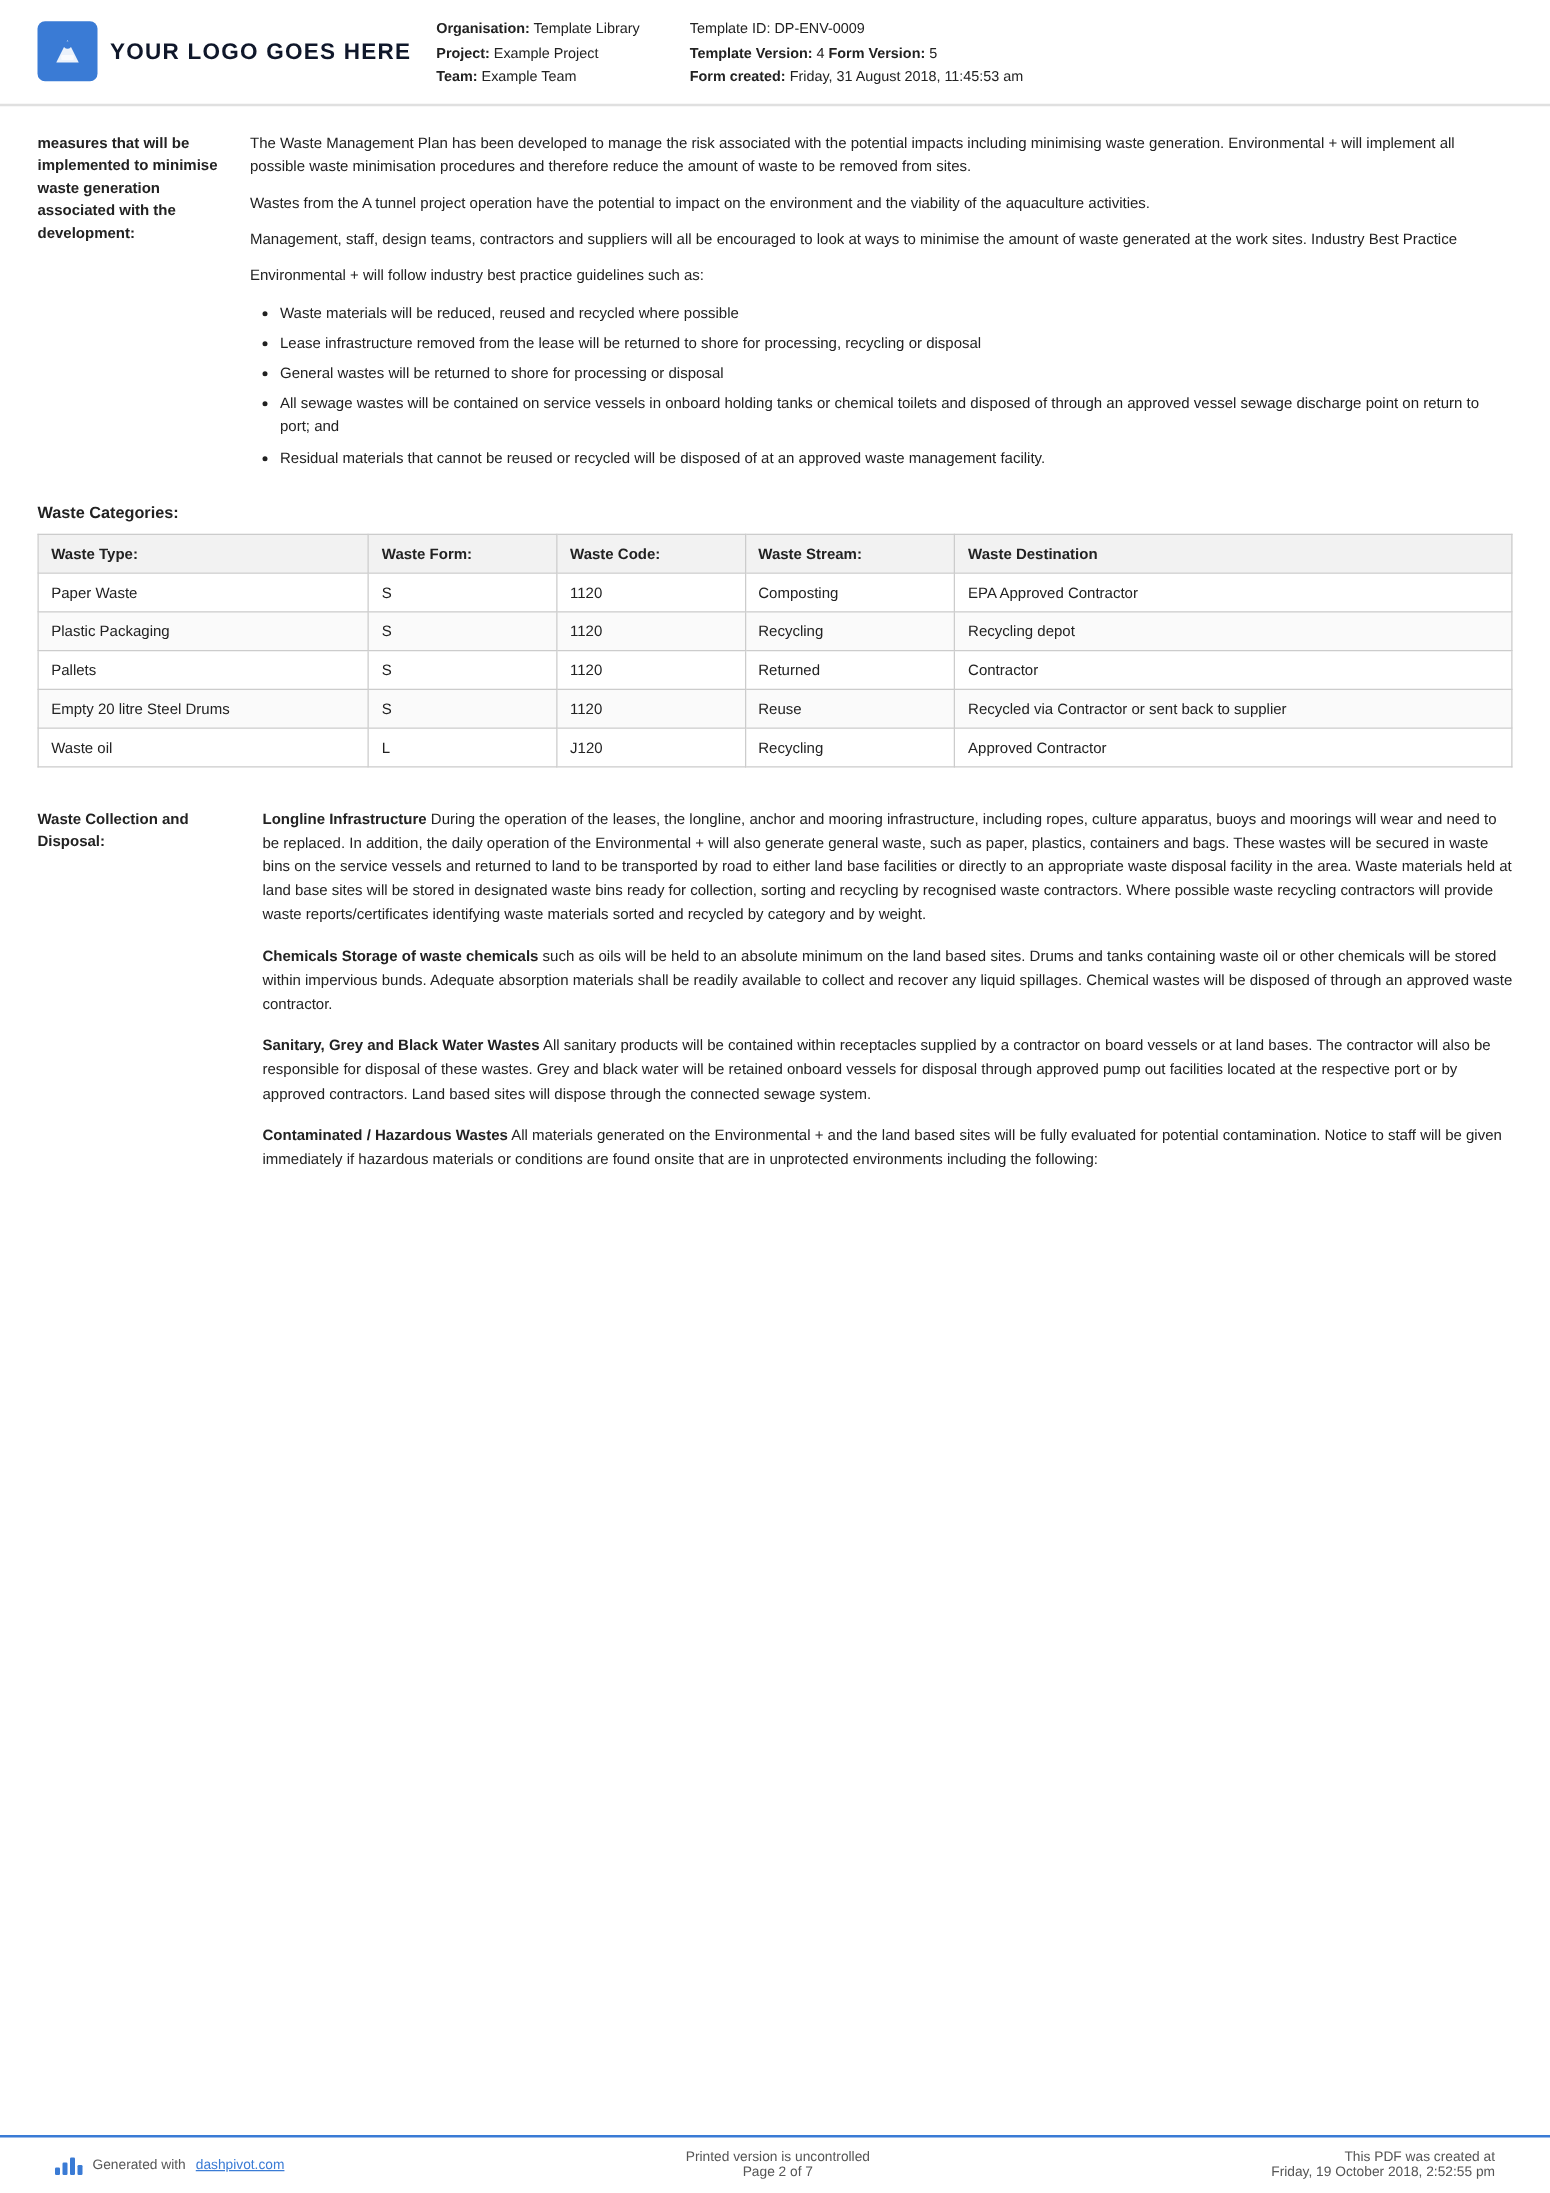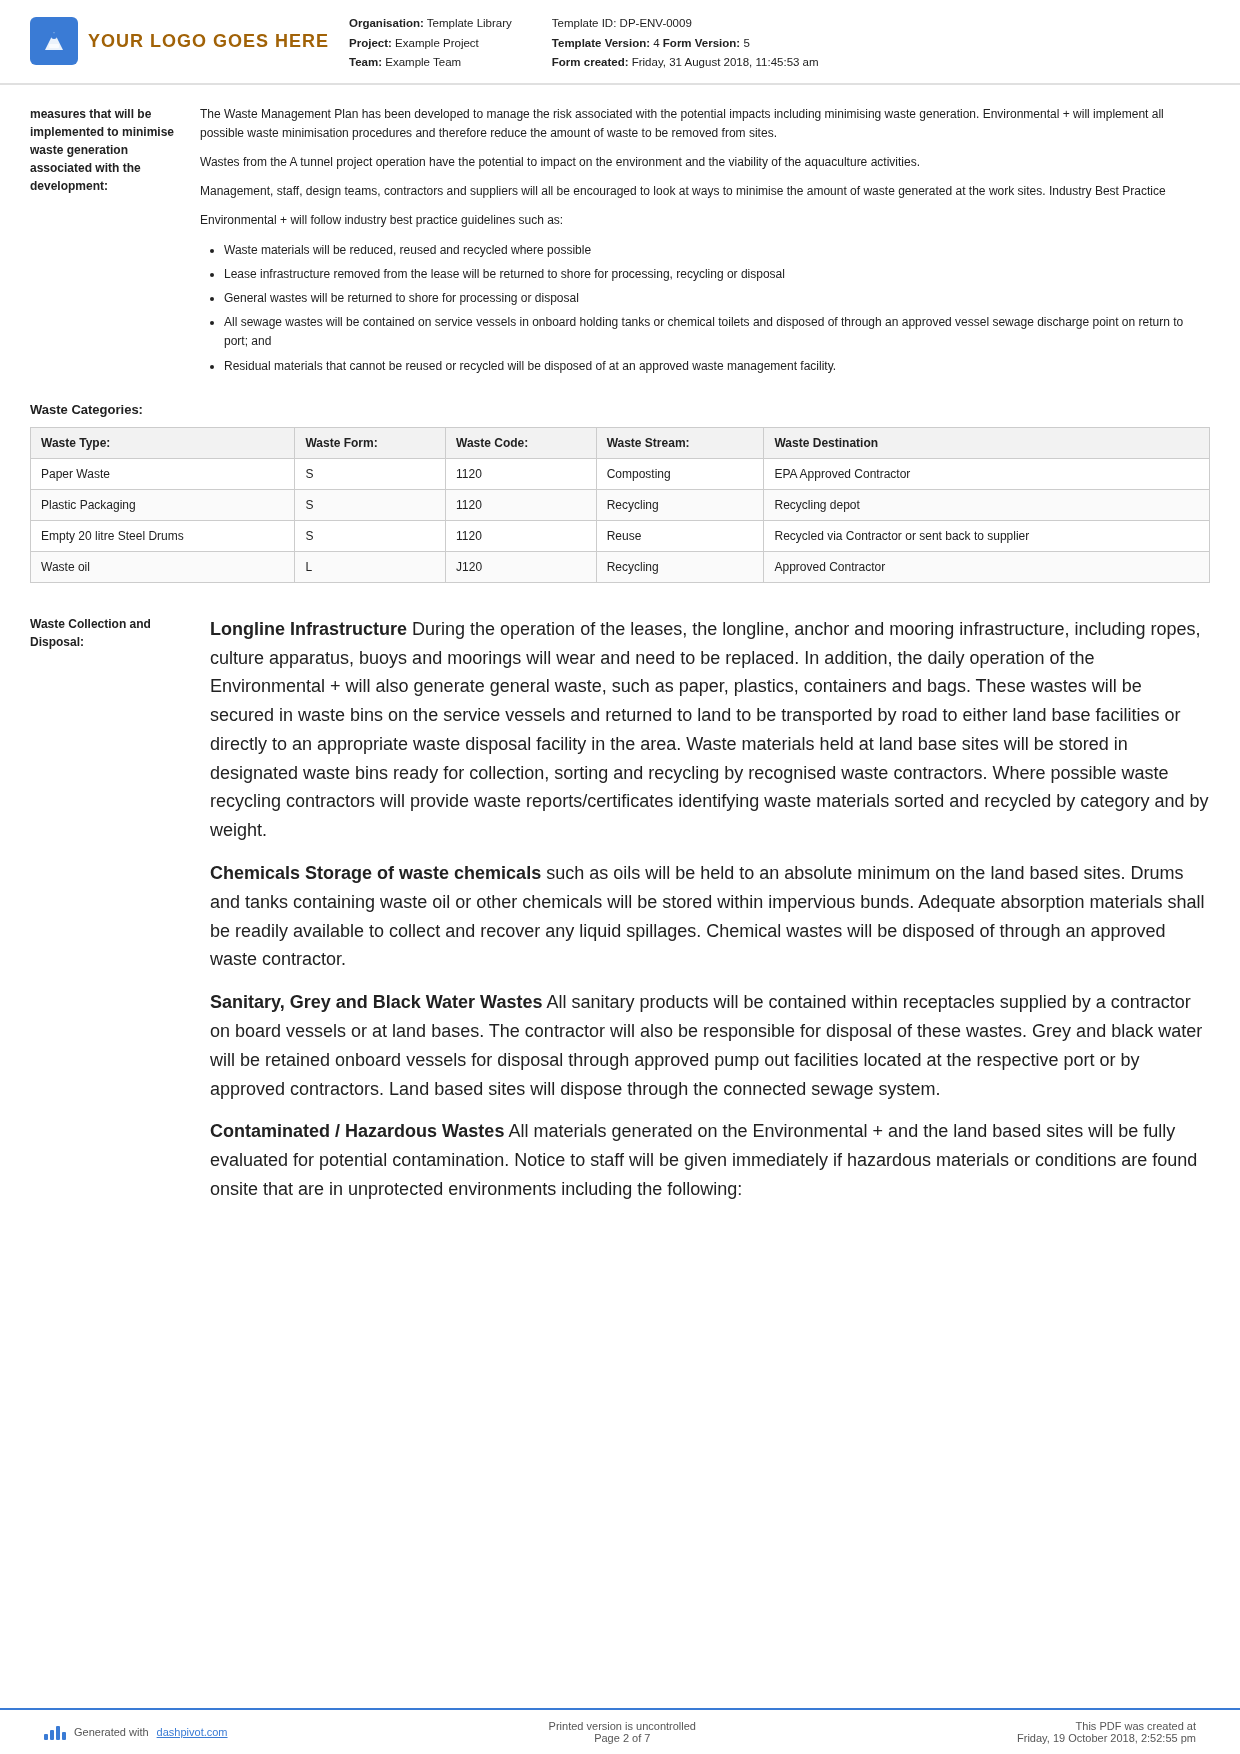--- a/index.html
+++ b/index.html
@@ -39,21 +39,21 @@
       background: #3a7bd5;
       border-radius: 6px;
       display: flex;
       align-items: center;
       justify-content: center;
     }
     .logo-icon svg { width: 30px; height: 30px; }
     .logo-text {
       font-size: 18px;
       font-weight: bold;
-      color: #a16207;
+      color: #0f172a;
       letter-spacing: 1px;
     }
     .header-meta {
       flex: 1;
       display: flex;
       gap: 40px;
       font-size: 11.5px;
       align-items: flex-start;
       padding-top: 4px;
     }
@@ -127,21 +127,21 @@
     }
     .collection-label {
       min-width: 160px;
       max-width: 160px;
       font-weight: bold;
       font-size: 12px;
       line-height: 1.5;
     }
     .collection-body {
       flex: 1;
-      font-size: 18px;
+      font-size: 12px;
       line-height: 1.6;
     }
     .collection-body p { margin-bottom: 14px; }
     .collection-body ul {
       list-style: disc;
       padding-left: 24px;
       margin-bottom: 10px;
     }
     .collection-body ul li { margin-bottom: 5px; }
     .collection-body .bold { font-weight: bold; }
@@ -249,20 +249,27 @@
               <td>EPA Approved Contractor</td>
             </tr>
             <tr>
               <td>Plastic Packaging</td>
               <td>S</td>
               <td>1120</td>
               <td>Recycling</td>
               <td>Recycling depot</td>
             </tr>
             <tr>
+              <td>Pallets</td>
+              <td>S</td>
+              <td>1120</td>
+              <td>Returned</td>
+              <td>Contractor</td>
+            </tr>
+            <tr>
               <td>Empty 20 litre Steel Drums</td>
               <td>S</td>
               <td>1120</td>
               <td>Reuse</td>
               <td>Recycled via Contractor or sent back to supplier</td>
             </tr>
             <tr>
               <td>Waste oil</td>
               <td>L</td>
               <td>J120</td>

